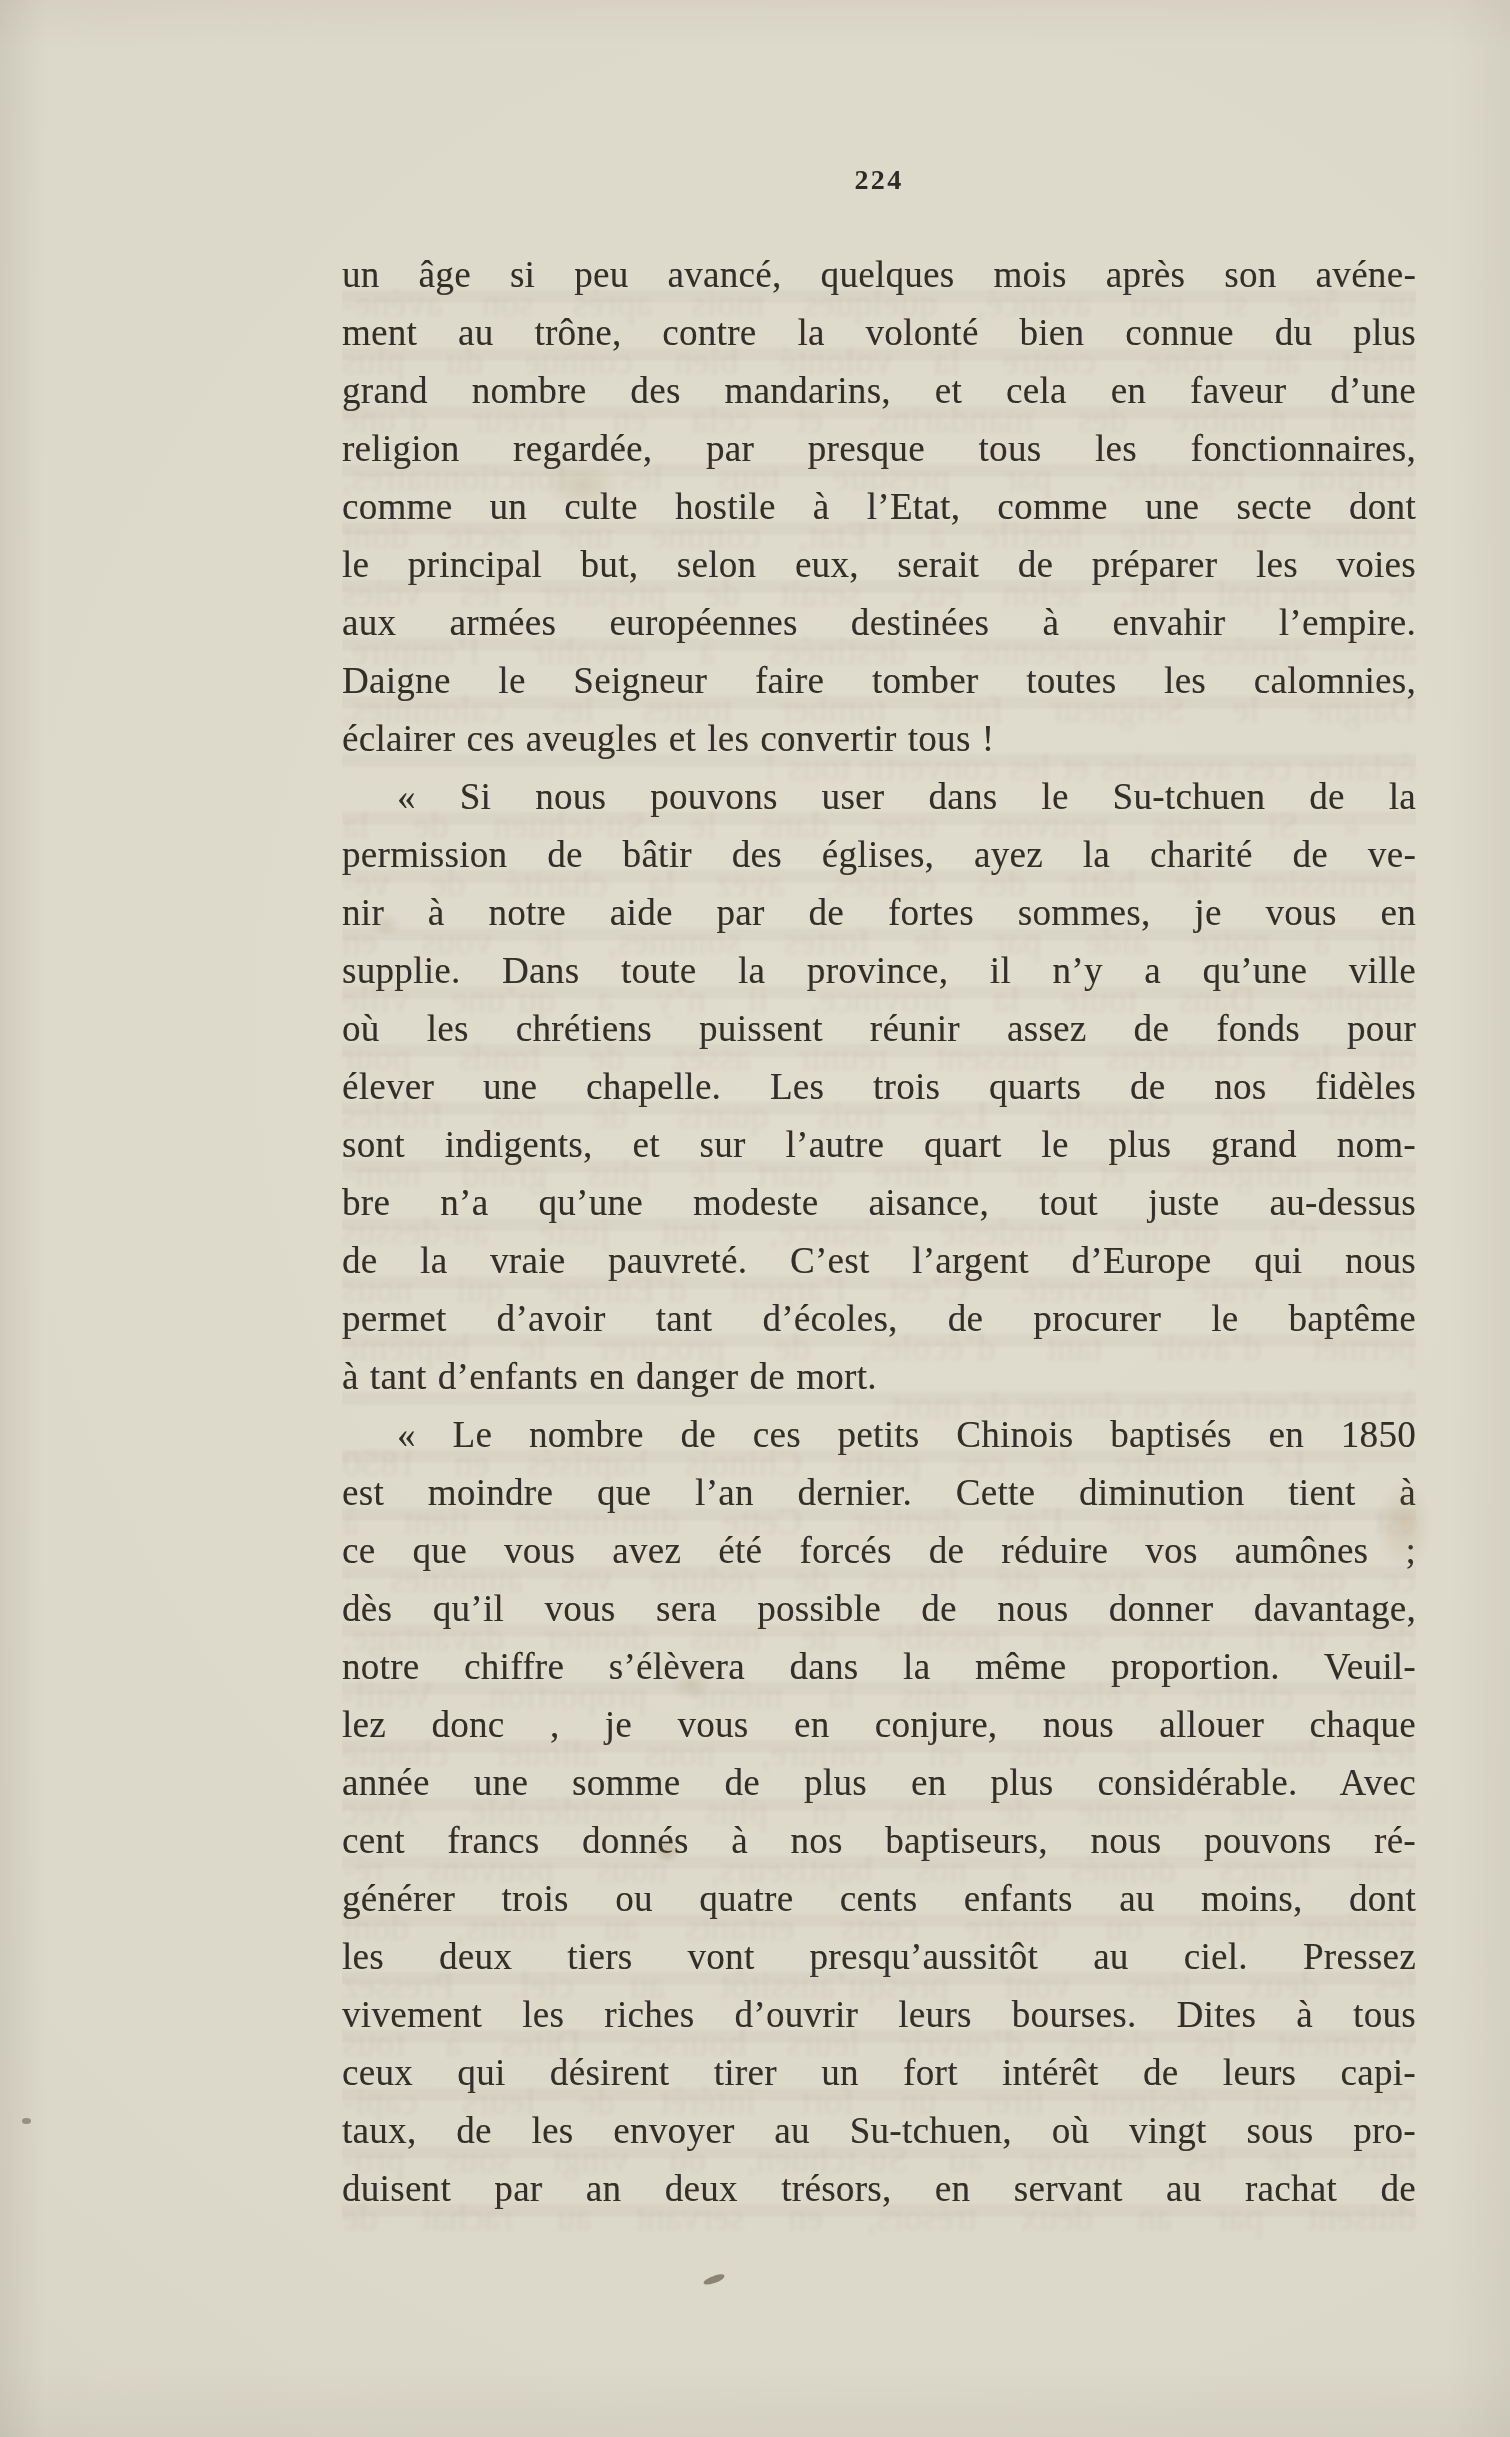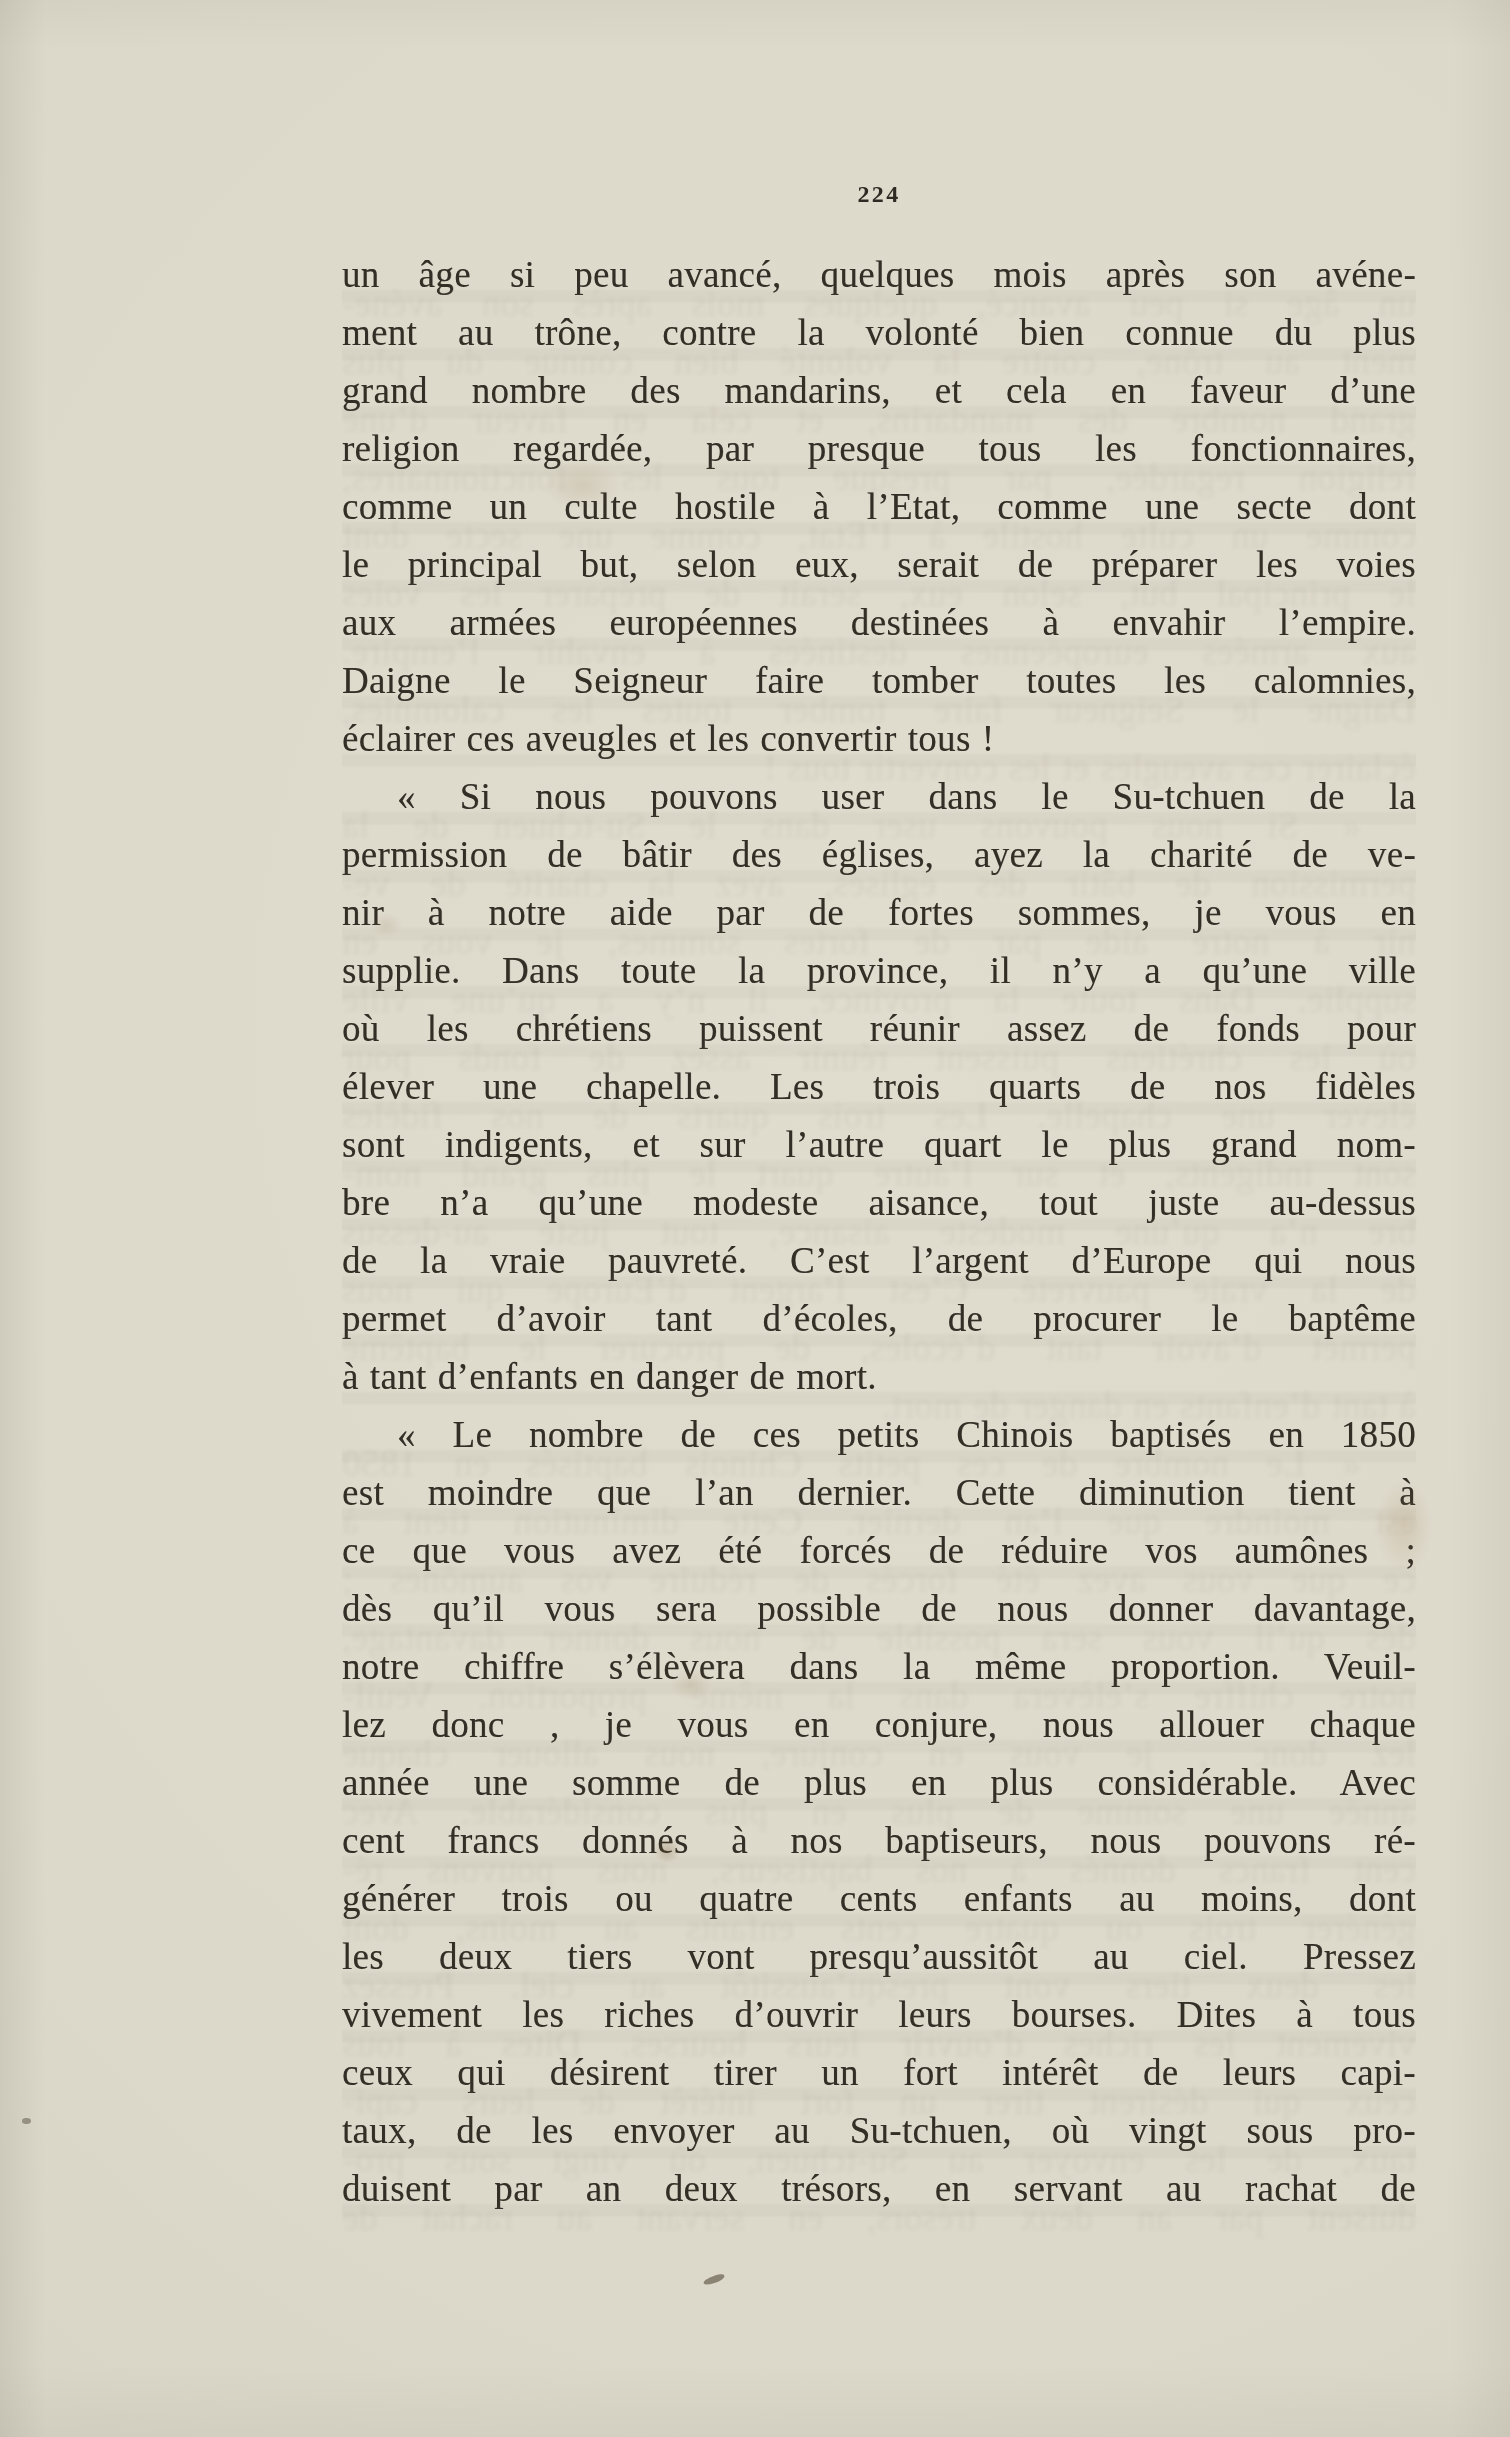--- a/index.html
+++ b/index.html
@@ -23,23 +23,23 @@
     position: absolute; inset: 0;
     background:
       linear-gradient(90deg, rgba(90,85,70,0.10) 0%, rgba(90,85,70,0) 3%,
                       rgba(90,85,70,0) 96%, rgba(90,85,70,0.07) 100%),
       linear-gradient(180deg, rgba(90,85,70,0.05) 0%, rgba(90,85,70,0) 2%,
                       rgba(90,85,70,0) 97%, rgba(90,85,70,0.06) 100%);
     pointer-events: none;
   }
   .page-number {
     position: absolute;
-    left: 342px; top: 181px; width: 1074px;
+    left: 342px; top: 164px; width: 1074px;
     text-align: center;
-    font-size: 24px;
+    font-size: 28px;
     letter-spacing: 2.4px;
     font-weight: bold;
     color: #2f2b24;
   }
   .text-block {
     position: absolute;
     left: 342px; top: 246px; width: 1074px;
     font-size: 37px;
     line-height: 58px;
     word-spacing: 1.6px;

